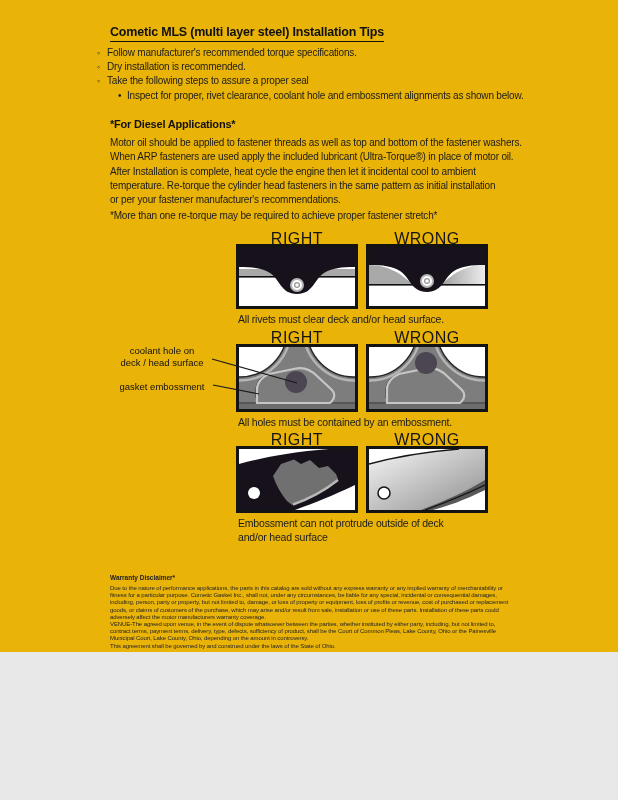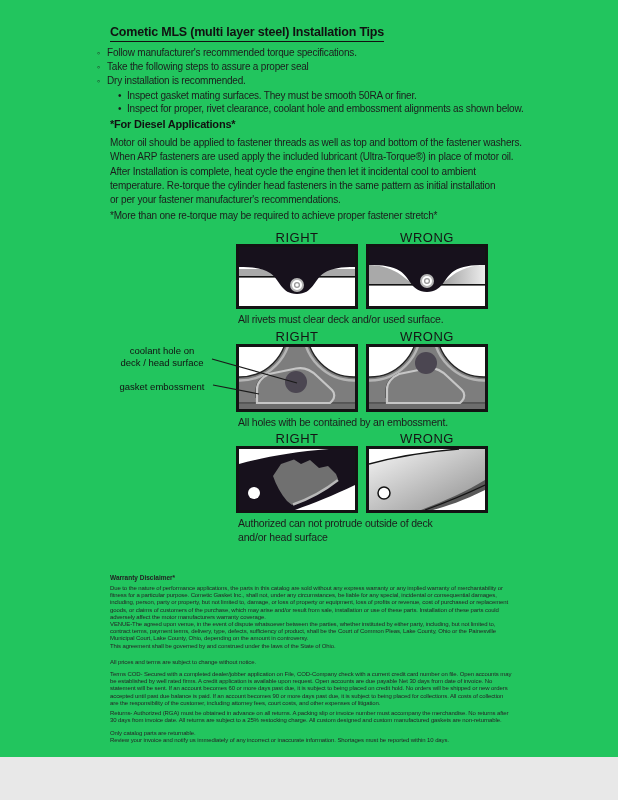--- a/index.html
+++ b/index.html
@@ -1,29 +1,29 @@
 <!DOCTYPE html>
 <html><head>
 <meta charset="utf-8">
 <style>
   html,body{margin:0;padding:0;background:#e8e8e8;}
-  .page{position:relative;width:618px;height:757px;background:#22c55e;overflow:hidden;
+  .page{position:relative;width:618px;height:652px;background:#eab308;overflow:hidden;
         font-family:"Liberation Sans", sans-serif;color:#1c1c1c;}
   .title{position:absolute;left:110px;top:25px;font-size:12.5px;font-weight:bold;
          letter-spacing:-0.2px;border-bottom:1.5px solid #111;padding-bottom:2px;color:#111;}
   .bullets{position:absolute;left:97px;top:46px;font-size:10px;line-height:13.2px;letter-spacing:-0.2px;}
   .brow{white-space:nowrap;}
   .brow .mk{display:inline-block;width:10px;font-size:9px;}
   .brow.sub{padding-left:21px;}
   .brow.sub .mk{width:9px;font-size:10px;}
   .h2{position:absolute;left:110px;top:118px;font-size:11px;font-weight:bold;letter-spacing:-0.2px;color:#111;}
   .bodytext{position:absolute;left:110px;width:440px;font-size:10px;line-height:14.2px;
             letter-spacing:-0.2px;white-space:pre-line;}
   .p1{top:136px;} .p2{top:165px;} .note{top:209px;}
-  .dlabel{position:absolute;width:122px;text-align:center;font-size:13px;letter-spacing:0.5px;color:#151515;}
+  .dlabel{position:absolute;width:122px;text-align:center;font-size:16px;letter-spacing:0.5px;color:#151515;}
   .dbox{position:absolute;border:3px solid #131313;background:#fff;font-size:0;}
   .dbox svg{display:block;}
   .caption{position:absolute;left:238px;font-size:10.5px;letter-spacing:-0.2px;white-space:pre-line;line-height:13.5px;}
   .anno{position:absolute;left:113px;width:98px;text-align:center;font-size:9.5px;line-height:11.5px;
         white-space:pre-line;color:#111;}
   .pointer-svg{position:absolute;left:113px;top:340px;z-index:5;}
   .legal-h{position:absolute;left:110px;top:574px;font-size:6.5px;font-weight:bold;color:#222;}
   .legal-p{position:absolute;left:110px;width:404px;font-size:6px;line-height:7.2px;
            letter-spacing:-0.1px;white-space:pre-line;color:#262626;}
   .lp1{top:585px;} .lp2{top:621px;} .lp3{top:659px;} .lp4{top:671px;} .lp5{top:710px;} .lp6{top:730px;}
@@ -31,23 +31,22 @@
 </style>
 </head>
 <body>
 
 <div class="page">
 
   <div class="title">Cometic MLS (multi layer steel) Installation Tips</div>
 
   <div class="bullets">
     <div class="brow"><span class="mk">◦</span><span>Follow manufacturer's recommended torque specifications.</span></div>
+    <div class="brow"><span class="mk">◦</span><span>Dry installation is recommended.</span></div>
     <div class="brow"><span class="mk">◦</span><span>Take the following steps to assure a proper seal</span></div>
-    <div class="brow"><span class="mk">◦</span><span>Dry installation is recommended.</span></div>
-    <div class="brow sub"><span class="mk">•</span><span>Inspect gasket mating surfaces.  They must be smooth 50RA or finer.</span></div>
     <div class="brow sub"><span class="mk">•</span><span>Inspect for proper, rivet clearance, coolant hole and embossment alignments as shown below.</span></div>
   </div>
 
   <div class="h2">*For Diesel Applications*</div>
   <div class="bodytext p1">Motor oil should be applied to fastener threads as well as top and bottom of the fastener washers.
 When ARP fasteners are used apply the included lubricant (Ultra-Torque®) in place of motor oil.</div>
   <div class="bodytext p2">After Installation is complete, heat cycle the engine then let it incidental cool to ambient
 temperature. Re-torque the cylinder head fasteners in the same pattern as initial installation
 or per your fastener manufacturer's recommendations.</div>
   <div class="bodytext note">*More than one re-torque may be required to achieve proper fastener stretch*</div>
@@ -80,21 +79,21 @@
       <path d="M0 18 C12 18 24 22 32 28 C37 32 41 35 45 36.5 L45 37 L0 37 Z" fill="#a9a9a9"></path>
       <path d="M116 18 C104 18 92 22 84 28 C79 32 75 35 71 36.5 L71 37 L116 37 Z" fill="url(#gradDeck)"></path>
       <rect x="0" y="37" width="116" height="1.6" fill="#111"></rect>
       <path d="M0 0 H116 V18 C102 18 93 19 85 24 C75 30 74 45 58 45 C42 45 41 30 31 24 C23 19 14 18 0 18 Z" fill="#17111c"></path>
       <circle cx="58" cy="34" r="7" fill="#b5b5b5"></circle>
       <circle cx="58" cy="34" r="5" fill="#ffffff"></circle>
       <circle cx="58" cy="34" r="2.4" fill="#ffffff" stroke="#999" stroke-width="1.3"></circle>
     </svg>
   </div>
 
-  <div class="caption" style="top:313px;">All rivets must clear deck and/or used surface.</div>
+  <div class="caption" style="top:313px;">All rivets must clear deck and/or head surface.</div>
 
   <div class="dlabel" style="left:236px;top:329px;">RIGHT</div>
   <div class="dlabel" style="left:366px;top:329px;">WRONG</div>
 
   <div class="anno" style="top:345px;">coolant hole on
 deck / head surface</div>
   <div class="anno" style="top:381px;">gasket embossment</div>
 
   <svg class="pointer-svg" width="200" height="60" viewBox="0 0 200 60">
     <line x1="99" y1="19" x2="184" y2="43" stroke="#1a1a1a" stroke-width="1.1"></line>
@@ -124,21 +123,21 @@
       <circle cx="1" cy="-17" r="50.5" fill="none" stroke="#b5b5b5" stroke-width="2.4"></circle>
       <circle cx="115" cy="-17" r="50.5" fill="none" stroke="#b5b5b5" stroke-width="2.4"></circle>
       <circle cx="1" cy="-17" r="47" fill="#ffffff" stroke="#262626" stroke-width="1.4"></circle>
       <circle cx="115" cy="-17" r="47" fill="#ffffff" stroke="#262626" stroke-width="1.4"></circle>
       <path d="M17 51 L17 42 C17 36 22 30 29 27" fill="none" stroke="#3a3a3a" stroke-width="1.2"></path>
       <path d="M18 56 L18 42 C18 36 23 30 30 27 L57 21.5 C64 20 72 23 78 29 L93 43 C96 46 96 51 93 54 L91 56 Z" fill="none" stroke-width="2.2" stroke="#c6c6c6"></path>
       <circle cx="57" cy="16" r="11" fill="#4b4651"></circle>
     </svg>
   </div>
 
-  <div class="caption" style="top:416px;">All holes with be contained by an embossment.</div>
+  <div class="caption" style="top:416px;">All holes must be contained by an embossment.</div>
 
   <div class="dlabel" style="left:236px;top:431px;">RIGHT</div>
   <div class="dlabel" style="left:366px;top:431px;">WRONG</div>
 
   <div class="dbox" style="left:236px;top:446px;">
     <svg width="116" height="61" viewBox="0 0 116 61">
       <rect x="0" y="0" width="116" height="61" fill="#17111c"></rect>
       <path d="M0 0 H90 C52 3 22 9 0 15 Z" fill="#ffffff"></path>
       <path d="M116 61 V36 C93 47 75 54 56 61 Z" fill="#ffffff"></path>
       <path d="M34 27 L42 15 L55 10.5 L62 15 L71 11 L80 19 L89 17 L97 25 L99 30 C85 42 70 50 53 56 L48 52 C42 45 37 36 34 27 Z" fill="#707070"></path>
@@ -157,21 +156,21 @@
       </defs>
       <rect x="0" y="0" width="116" height="61" fill="#ffffff"></rect>
       <path d="M0 15 C22 9 52 3 90 0 L116 0 V36 C93 47 75 54 56 61 L0 61 Z" fill="url(#gradBand)"></path>
       <path d="M0 15 C22 9 52 3 90 0" fill="none" stroke="#141414" stroke-width="1.3"></path>
       <path d="M52 61 C78 51 98 42 116 31 L116 41 C94 52 78 57 64 61 Z" fill="#595959"></path>
       <path d="M56 61 C75 54 93 47 116 36" fill="none" stroke="#141414" stroke-width="1.2"></path>
       <circle cx="15" cy="44" r="6" fill="#ffffff" stroke="#141414" stroke-width="1.5"></circle>
     </svg>
   </div>
 
-  <div class="caption" style="top:517px;">Authorized can not protrude outside of deck
+  <div class="caption" style="top:517px;">Embossment can not protrude outside of deck
 and/or head surface</div>
 
   <div class="legal-h">Warranty Disclaimer*</div>
   <div class="legal-p lp1">Due to the nature of performance applications, the parts in this catalog are sold without any express warranty or any implied warranty of merchantability or
 fitness for a particular purpose.  Cometic Gasket Inc., shall not, under any circumstances, be liable for any special, incidental or consequential damages,
 including, person, party or property, but not limited to, damage, or loss of property or equipment, loss of profits or revenue, cost of purchased or replacement
 goods, or claims of customers of the purchase, which may arise and/or result from sale, installation or use of these parts.  Installation of these parts could
 adversely affect the motor manufacturers warranty coverage.</div>
   <div class="legal-p lp2">VENUE-The agreed upon venue, in the event of dispute whatsoever between the parties, whether instituted by either party, including, but not limited to,
 contract terms, payment terms, delivery, type, defects, sufficiency of product, shall be the Court of Common Pleas, Lake County, Ohio or the Painesville

